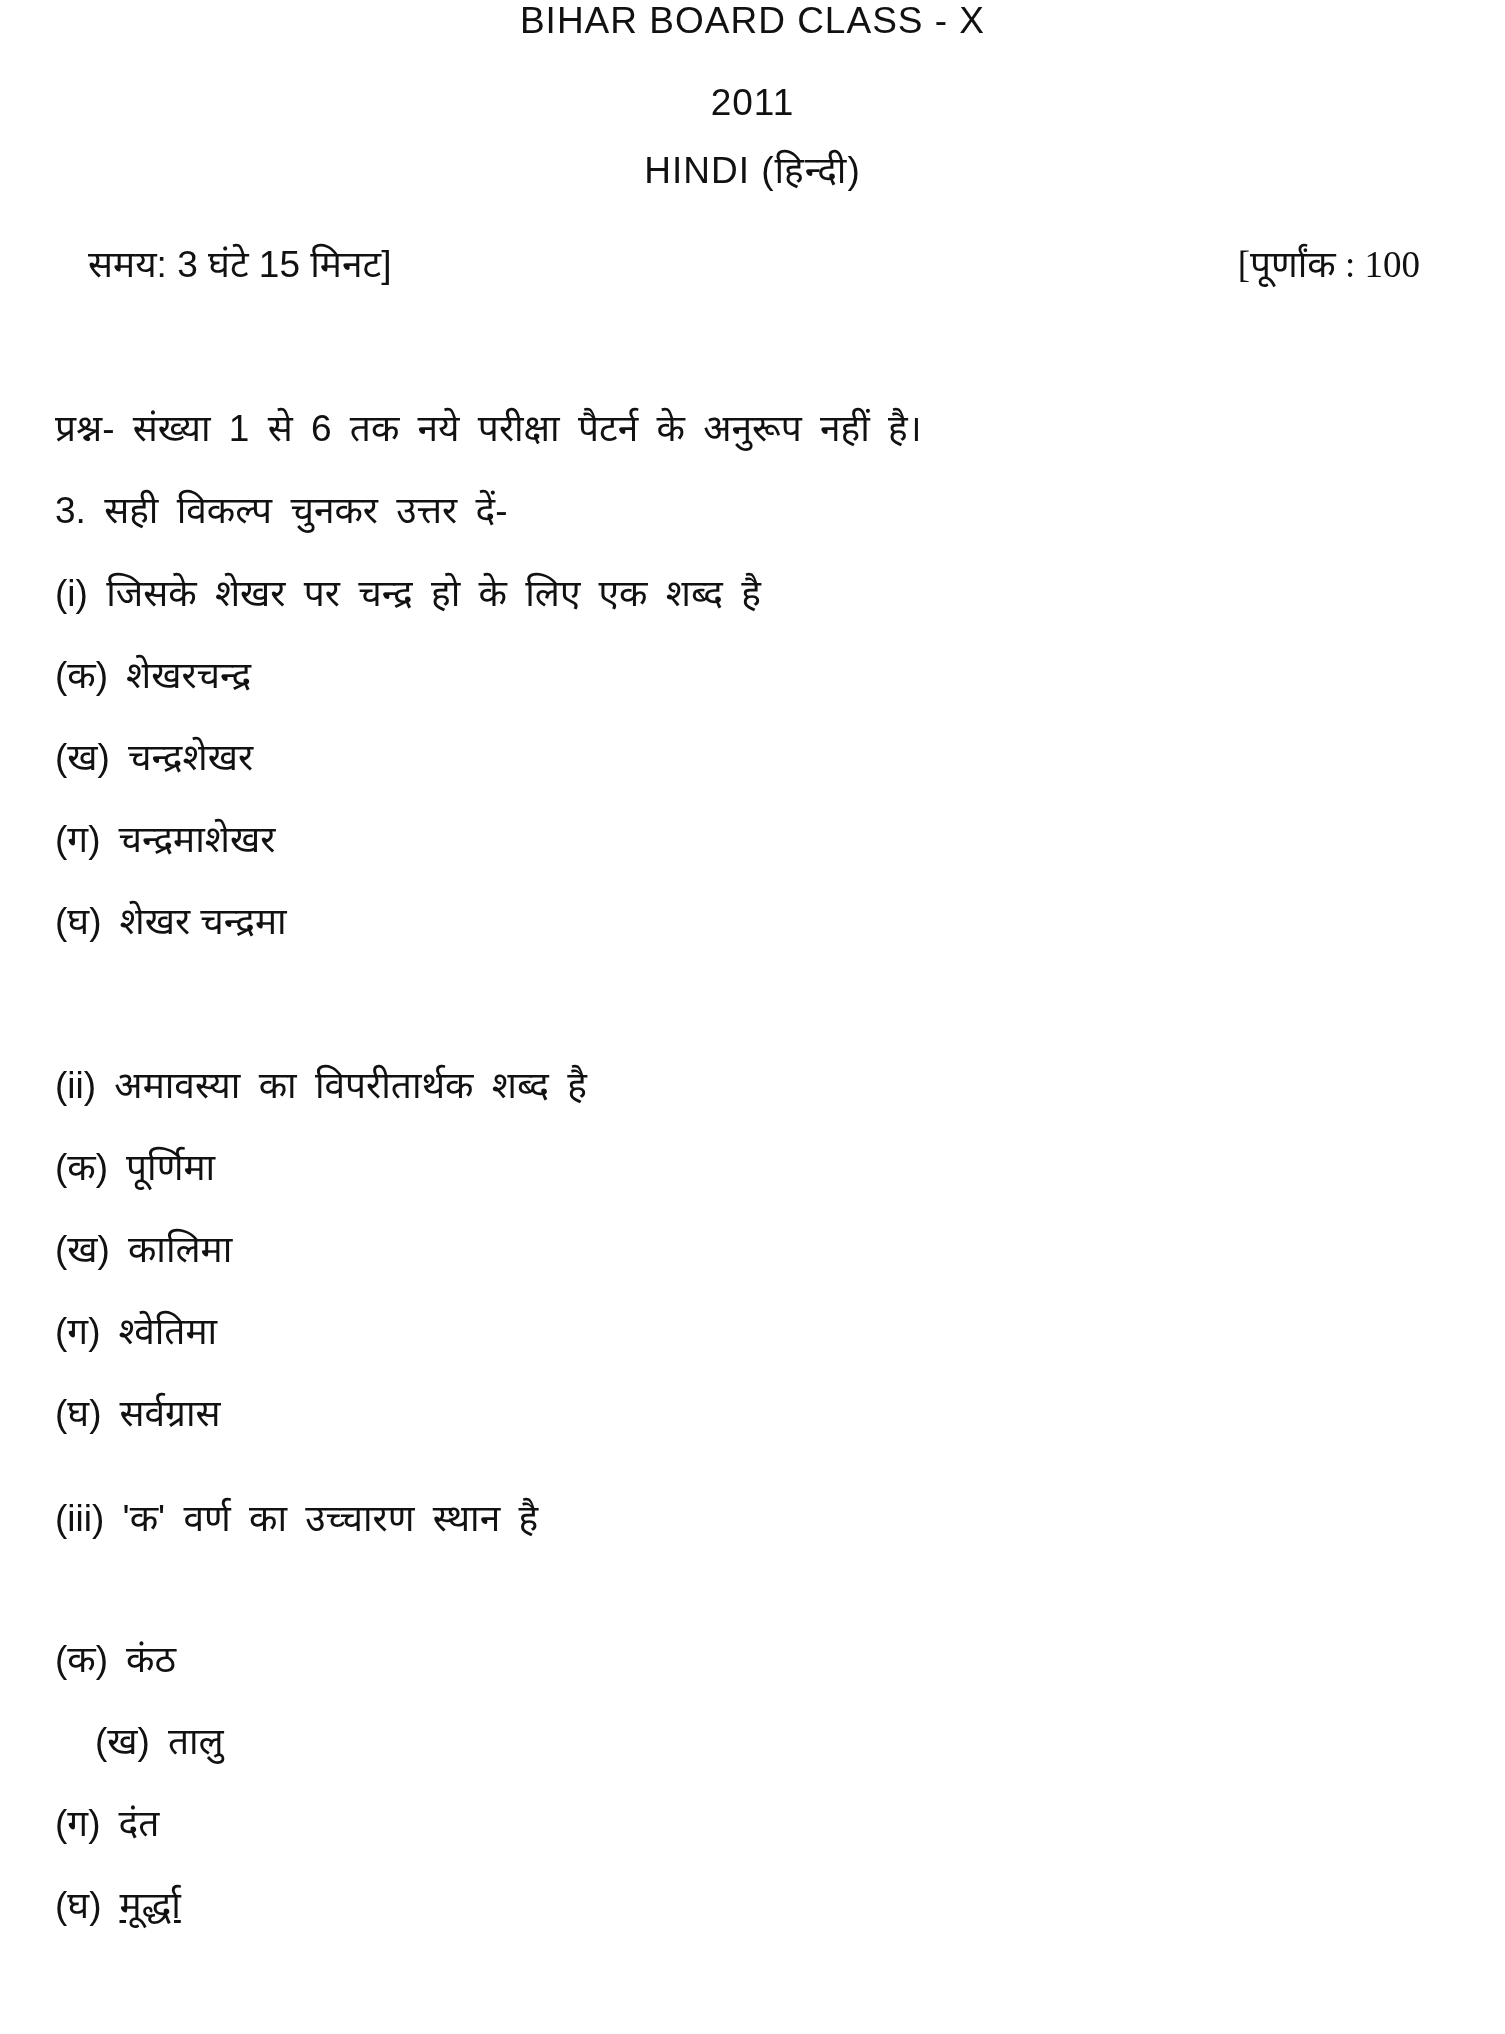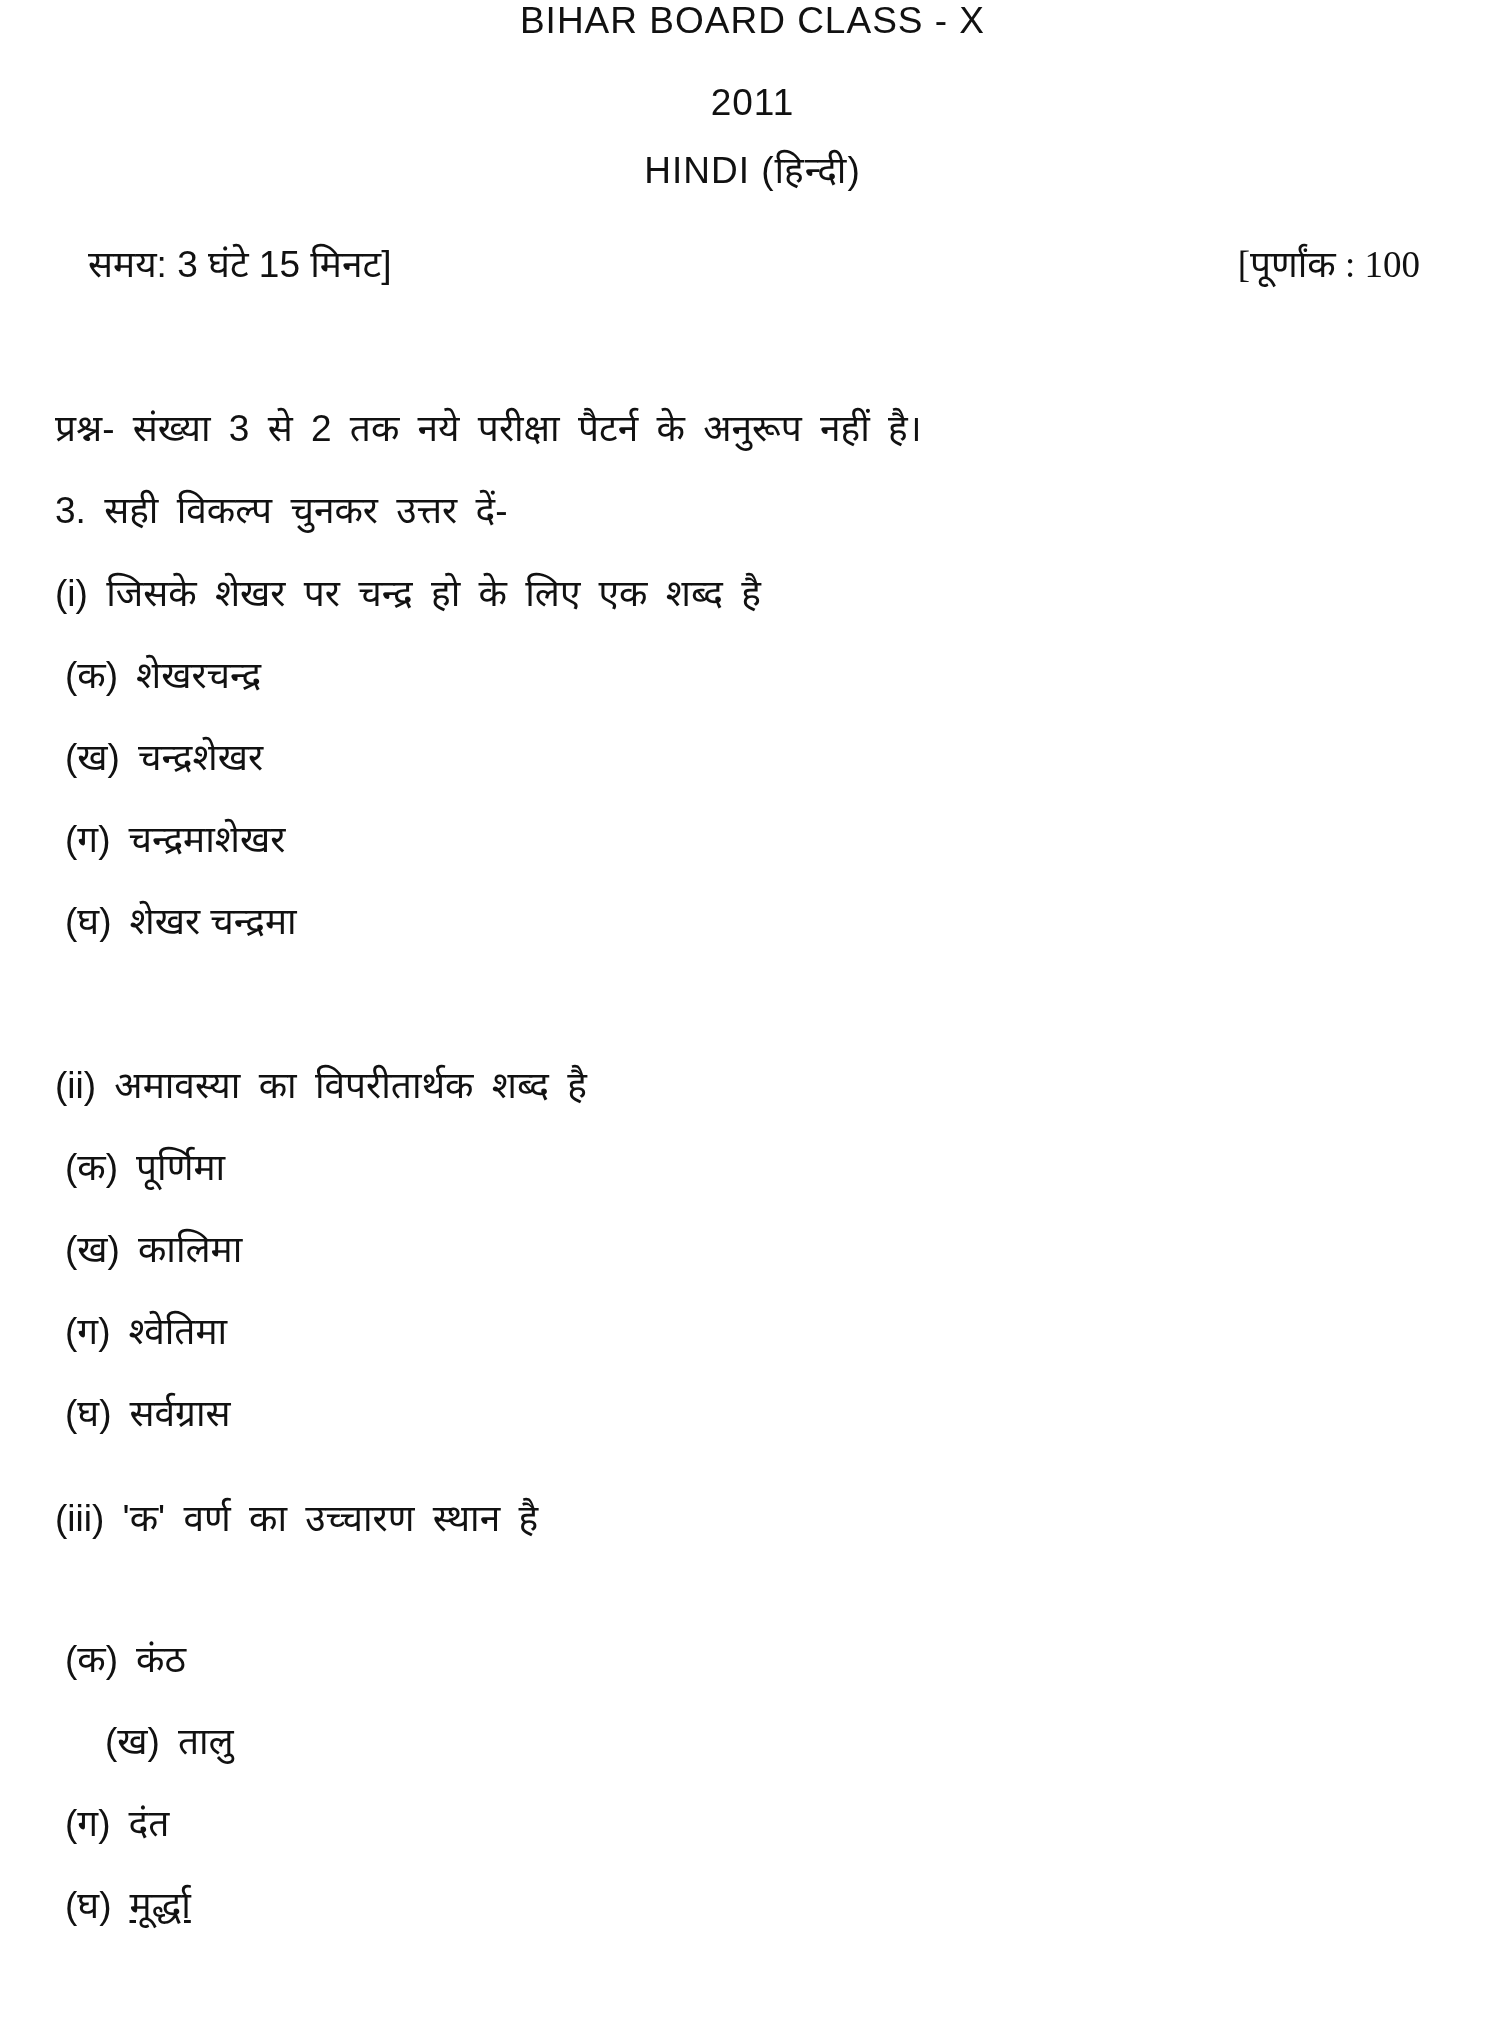--- a/index.html
+++ b/index.html
@@ -4,37 +4,37 @@
   <style>
     html, body { margin: 0; padding: 0; background: #ffffff; }
     body {
       width: 1505px; height: 2034px; position: relative; overflow: hidden;
       font-family: "Liberation Sans", "DejaVu Sans", sans-serif;
       color: #111111;
     }
     .line { position: absolute; font-size: 37px; line-height: 46px; white-space: nowrap; }
     .center { left: 0; width: 1505px; text-align: center; letter-spacing: 1px; }
     .q { left: 55px; word-spacing: 8px; }
-    .opt { left: 65px; text-align: center; }
+    .opt { left: 55px; text-align: center; }
     .opt .lbl { display: inline-block; margin-right: 18px; }
     .meta-right { right: 85px; font-family: Liberation Serif, serif; }
   </style>
 </head>
 <body>
 
 <div>
 
   <div class="line center" style="top:-2px;">BIHAR BOARD CLASS - X</div>
   <div class="line center" style="top:80px;">2011</div>
   <div class="line center" style="top:148px;">HINDI (हिन्दी)</div>
 
   <div class="line" style="top:242px; left:88px;">समय: 3 घंटे 15 मिनट]</div>
   <div class="line meta-right" style="top:242px;">[पूर्णांक : 100</div>
 
-  <div class="line q" style="top:406px;">प्रश्न- संख्या 3 से 2 तक नये परीक्षा पैटर्न के अनुरूप नहीं है।</div>
+  <div class="line q" style="top:406px;">प्रश्न- संख्या 1 से 6 तक नये परीक्षा पैटर्न के अनुरूप नहीं है।</div>
   <div class="line q" style="top:488px;">3. सही विकल्प चुनकर उत्तर दें-</div>
 
   <div class="line q" style="top:571px;">(i) जिसके शेखर पर चन्द्र हो के लिए एक शब्द है</div>
   <div class="line opt" style="top:653px;">
     <span class="lbl">(क)</span><span>शेखरचन्द्र</span>
   </div>
   <div class="line opt" style="top:735px;">
     <span class="lbl">(ख)</span><span>चन्द्रशेखर</span>
   </div>
   <div class="line opt" style="top:817px;">

